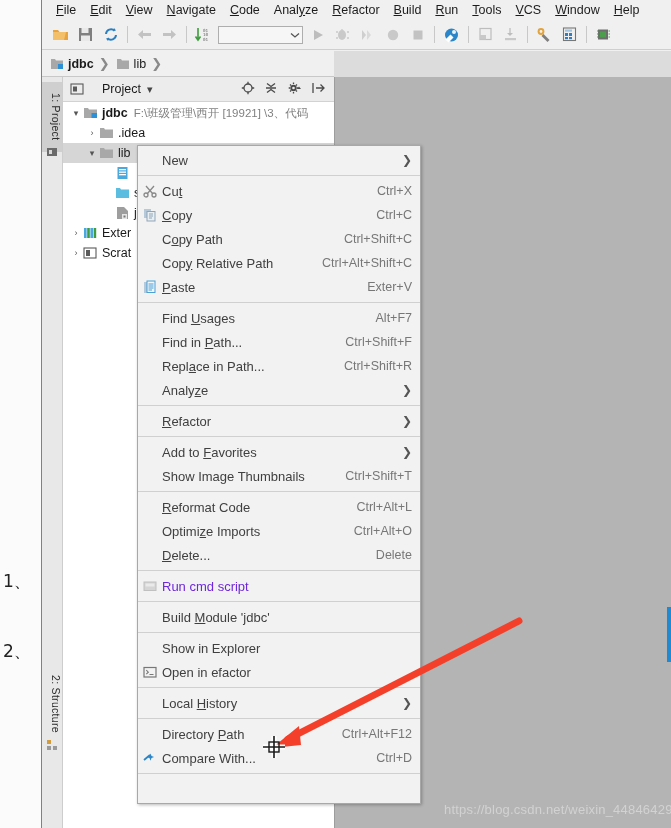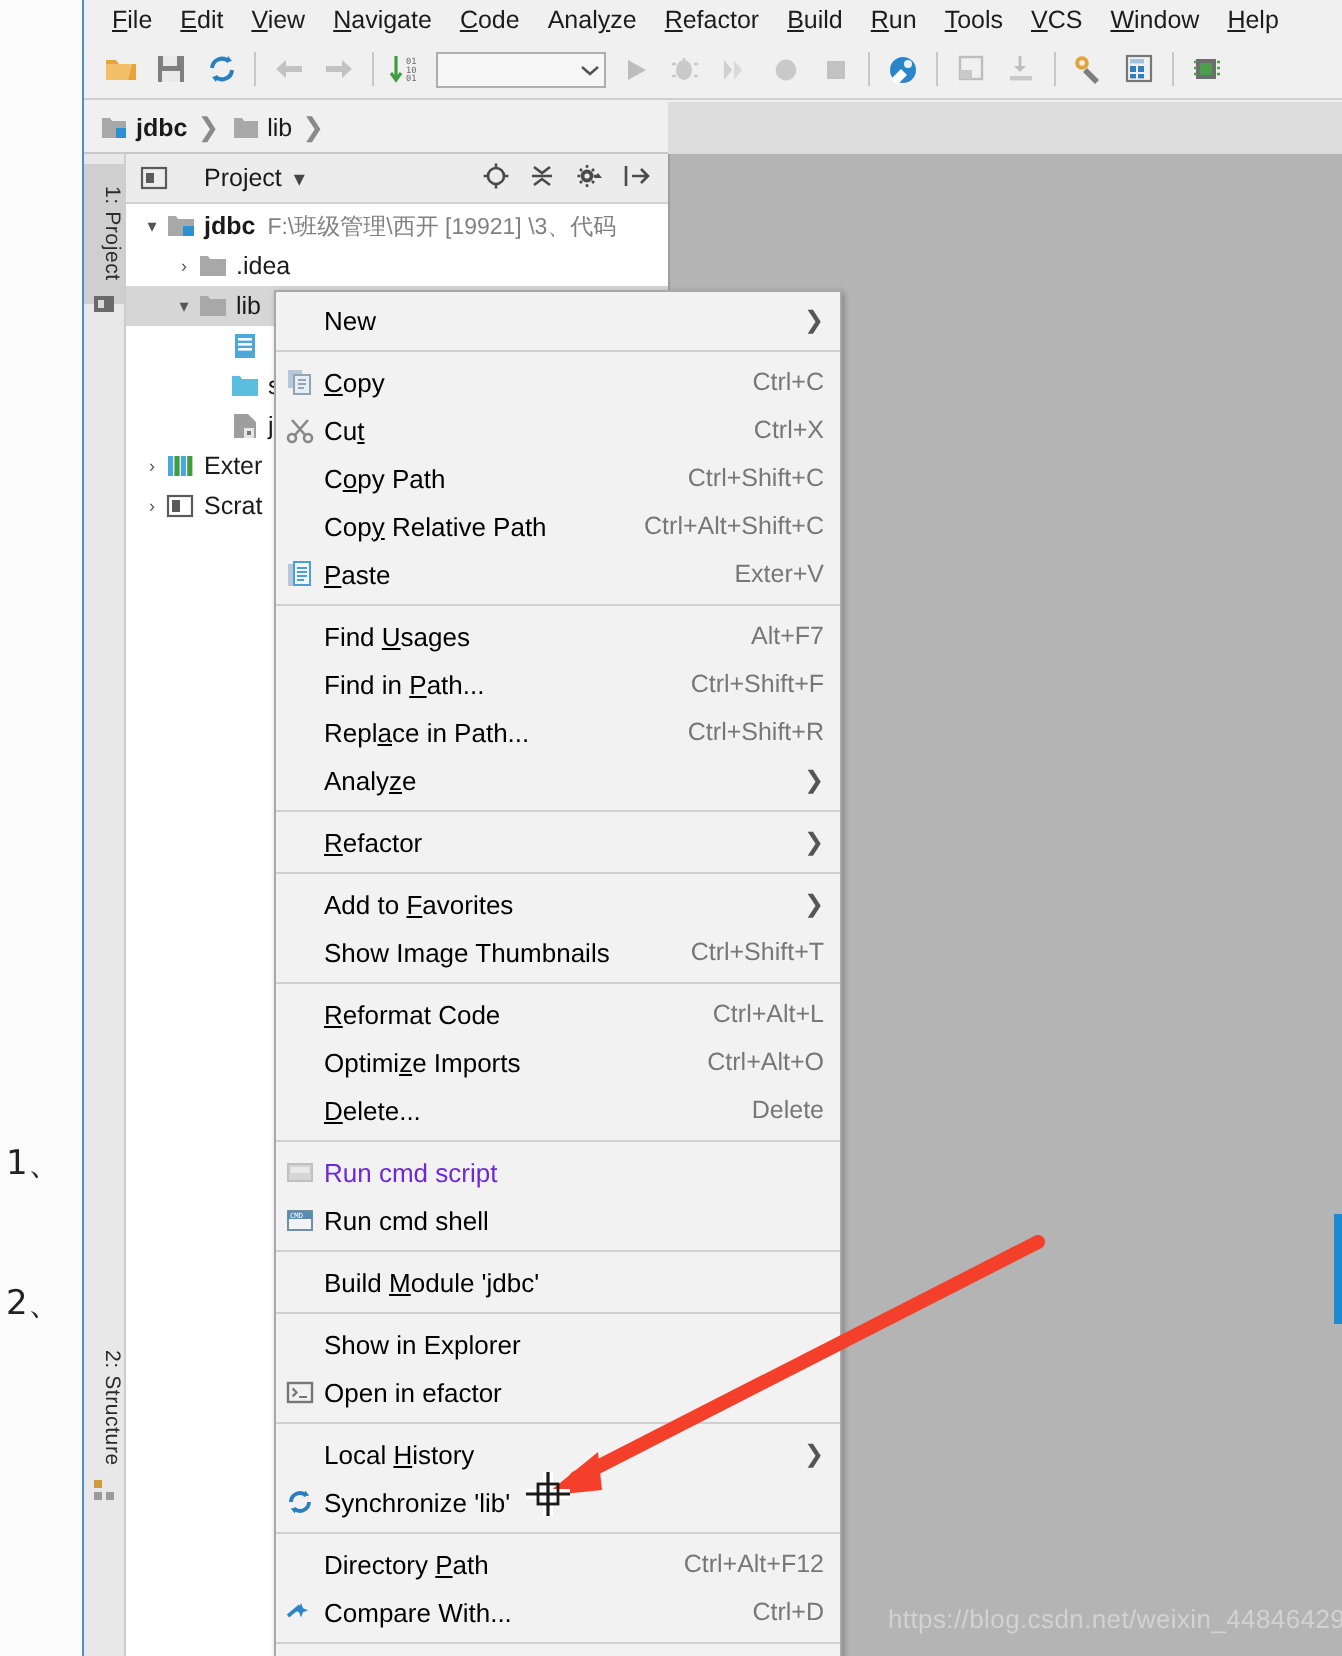--- a/index.html
+++ b/index.html
@@ -112,21 +112,21 @@
     box-shadow:1px 1px 3px rgba(0,0,0,.28);
     box-sizing:border-box;padding:2px 0;
   }
   .mi{
     position:relative;height:24px;display:flex;align-items:center;
     padding:0 8px 0 0;box-sizing:border-box;cursor:default;
   }
   .mi .mi-ico{
     width:24px;min-width:24px;height:24px;display:flex;align-items:center;justify-content:center;
   }
-  .mi .mi-label{font-size:13px;color:#000000;white-space:nowrap;}
+  .mi .mi-label{font-size:13px;color:#404040;white-space:nowrap;}
   .mi .mi-label u{text-decoration:underline;}
   .mi .mi-acc{margin-left:auto;font-size:12.5px;color:#777;padding-left:18px;white-space:nowrap;}
   .mi .mi-arrow{margin-left:auto;font-size:12px;color:#555;padding-left:18px;}
   .mi.disabled .mi-label{color:#6d28d9;}
   .msep{height:1px;background:#d0d0d0;margin:3px 0;}
 
   
   #annot{position:absolute;left:0;top:0;width:671px;height:828px;pointer-events:none;}
 
   
@@ -459,38 +459,38 @@
 <div id="ctxmenu" style="--hl: #1479c8;">
     <div class="mi">
       <span class="mi-ico"></span>
       <span class="mi-label">New</span>
       <span class="mi-arrow">❯</span>
     </div>
     <div class="msep"></div>
     <div class="mi">
       <span class="mi-ico">
         <svg width="14" height="14" viewBox="0 0 14 14">
+          <circle cx="3" cy="11" r="2" fill="none" stroke="#888" stroke-width="1.3"></circle>
+          <circle cx="11" cy="11" r="2" fill="none" stroke="#888" stroke-width="1.3"></circle>
+          <path d="M4 10L11 2M10 10L3 2" stroke="#888" stroke-width="1.3"></path>
+        </svg>
+      </span>
+      <span class="mi-label">Cu<u>t</u></span>
+      <span class="mi-acc">Ctrl+X</span>
+    </div>
+    <div class="mi">
+      <span class="mi-ico">
+        <svg width="14" height="14" viewBox="0 0 14 14">
           <rect x="1" y="1" width="7" height="9" fill="#b6c9da"></rect>
           <rect x="4" y="3.5" width="8" height="9.5" fill="#e9eef3" stroke="#8fa6b8" stroke-width="1"></rect>
           <path d="M6 6h4M6 8h4M6 10h3" stroke="#8fa6b8" stroke-width="1"></path>
         </svg>
       </span>
       <span class="mi-label"><u>C</u>opy</span>
       <span class="mi-acc">Ctrl+C</span>
-    </div>
-    <div class="mi">
-      <span class="mi-ico">
-        <svg width="14" height="14" viewBox="0 0 14 14">
-          <circle cx="3" cy="11" r="2" fill="none" stroke="#888" stroke-width="1.3"></circle>
-          <circle cx="11" cy="11" r="2" fill="none" stroke="#888" stroke-width="1.3"></circle>
-          <path d="M4 10L11 2M10 10L3 2" stroke="#888" stroke-width="1.3"></path>
-        </svg>
-      </span>
-      <span class="mi-label">Cu<u>t</u></span>
-      <span class="mi-acc">Ctrl+X</span>
     </div>
     <div class="mi">
       <span class="mi-ico"></span>
       <span class="mi-label">C<u>o</u>py Path</span>
       <span class="mi-acc">Ctrl+Shift+C</span>
     </div>
     <div class="mi">
       <span class="mi-ico"></span>
       <span class="mi-label">Cop<u>y</u> Relative Path</span>
       <span class="mi-acc">Ctrl+Alt+Shift+C</span>
@@ -563,30 +563,20 @@
     <div class="msep"></div>
     <div class="mi disabled">
       <span class="mi-ico">
         <svg width="14" height="14" viewBox="0 0 14 14">
           <rect x="1" y="3" width="12" height="8.5" fill="#d5d5d5" stroke="#c0c0c0"></rect>
           <rect x="2.5" y="4.5" width="9" height="3" fill="#eaeaea"></rect>
         </svg>
       </span>
       <span class="mi-label">Run cmd script</span>
     </div>
-    <div class="mi">
-      <span class="mi-ico">
-        <svg width="14" height="14" viewBox="0 0 14 14">
-          <rect x="1" y="2.5" width="12" height="9.5" fill="#f3f3f3" stroke="#6d8ea8" stroke-width="1"></rect>
-          <rect x="1" y="2.5" width="12" height="4" fill="#5c8bb0"></rect>
-          <text x="2" y="5.8" font-size="3.6" fill="#fff" font-family="monospace">CMD</text>
-        </svg>
-      </span>
-      <span class="mi-label">Run cmd shell</span>
-    </div>
     <div class="msep"></div>
     <div class="mi">
       <span class="mi-ico"></span>
       <span class="mi-label">Build <u>M</u>odule 'jdbc'</span>
     </div>
     <div class="msep"></div>
     <div class="mi">
       <span class="mi-ico"></span>
       <span class="mi-label">Show in Explorer</span>
     </div>
@@ -597,31 +587,20 @@
           <path d="M3.3 5.2l2 2-2 2M6.5 9.5h4" stroke="#777" stroke-width="1.1" fill="none"></path>
         </svg>
       </span>
       <span class="mi-label">Open in efactor</span>
     </div>
     <div class="msep"></div>
     <div class="mi">
       <span class="mi-ico"></span>
       <span class="mi-label">Local <u>H</u>istory</span>
       <span class="mi-arrow">❯</span>
-    </div>
-    <div class="mi">
-      <span class="mi-ico">
-        <svg width="14" height="14" viewBox="0 0 14 14">
-          <path d="M2.5 7a4.5 4.5 0 017.6-3.2" stroke="#2a7fc0" stroke-width="1.9" fill="none"></path>
-          <path d="M11.5 7a4.5 4.5 0 01-7.6 3.2" stroke="#2a7fc0" stroke-width="1.9" fill="none"></path>
-          <path d="M9.6 1.3l2 2.4-2.8.5z" fill="#2a7fc0"></path>
-          <path d="M4.4 12.7l-2-2.4 2.8-.5z" fill="#2a7fc0"></path>
-        </svg>
-      </span>
-      <span class="mi-label">Synchronize 'lib'</span>
     </div>
     <div class="msep"></div>
     <div class="mi">
       <span class="mi-ico"></span>
       <span class="mi-label">Directory <u>P</u>ath</span>
       <span class="mi-acc">Ctrl+Alt+F12</span>
     </div>
     <div class="mi">
       <span class="mi-ico">
         <svg width="14" height="14" viewBox="0 0 14 14">

